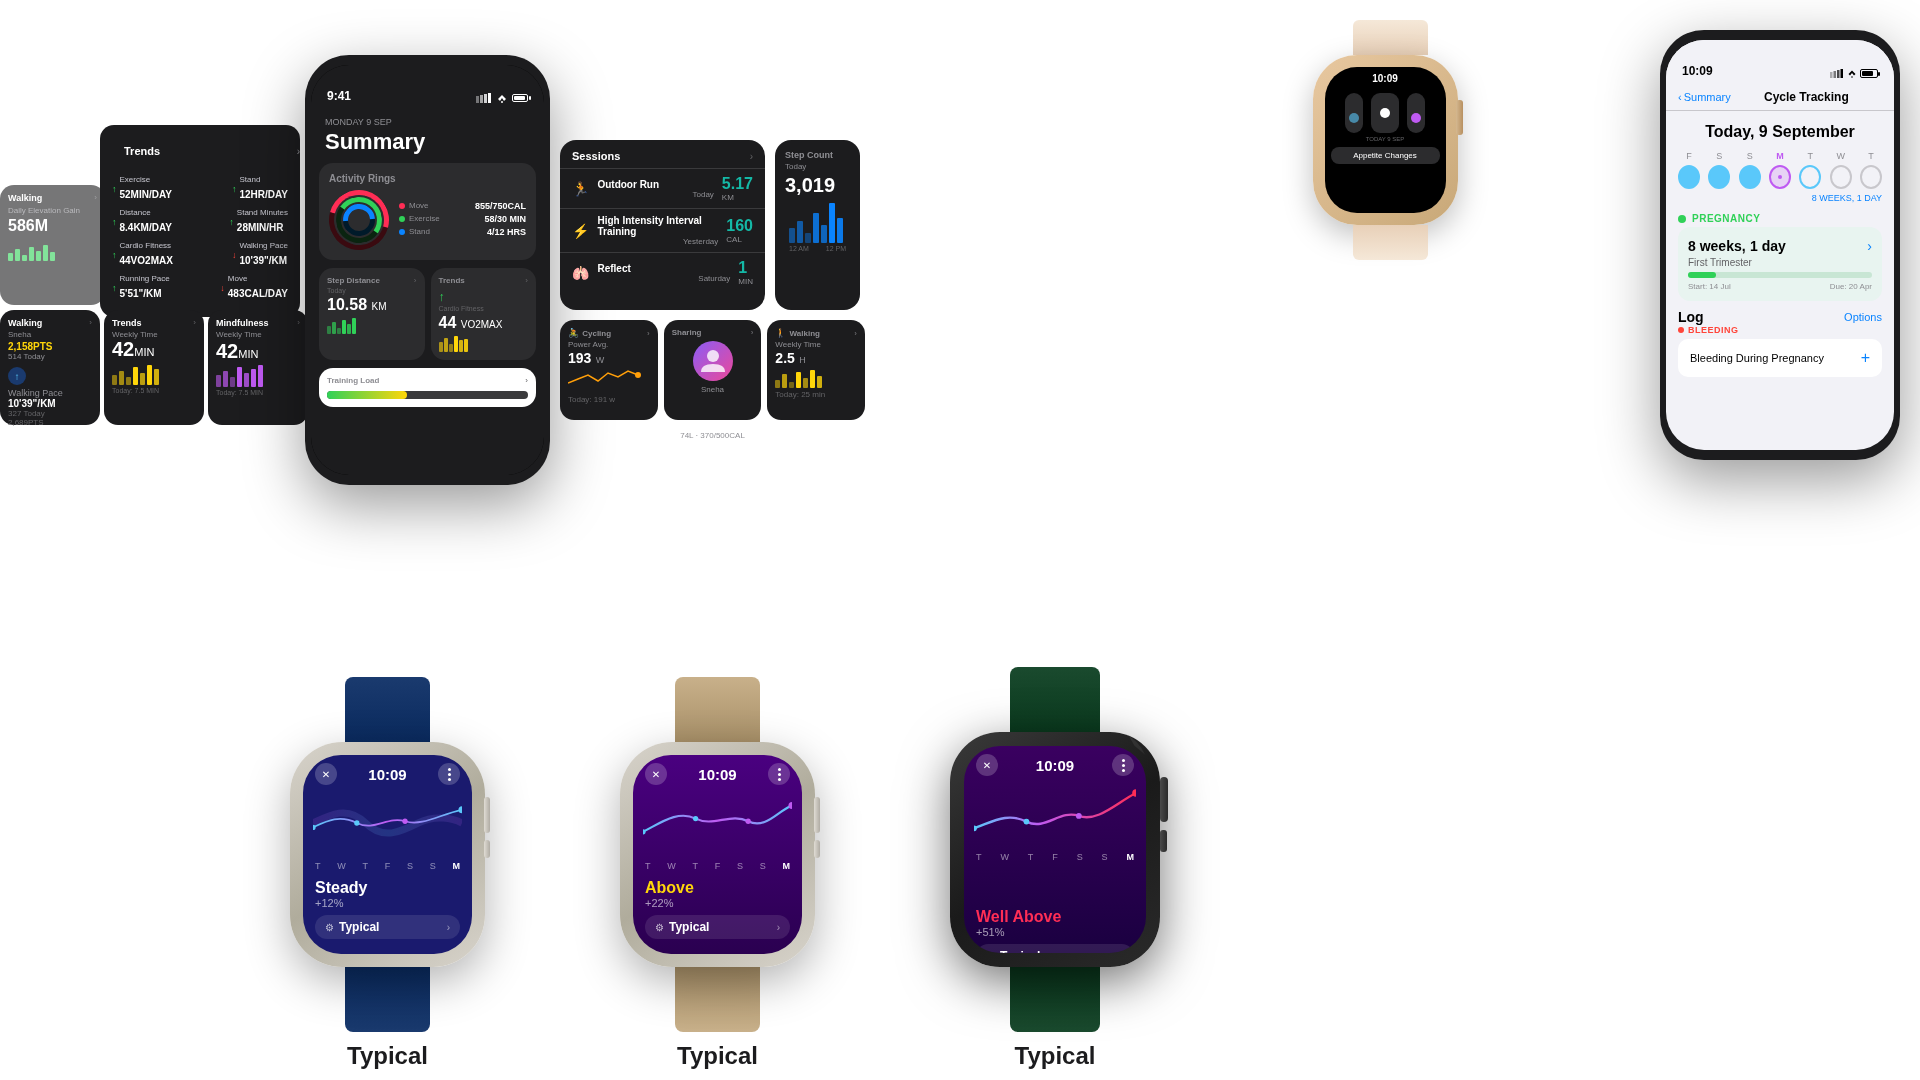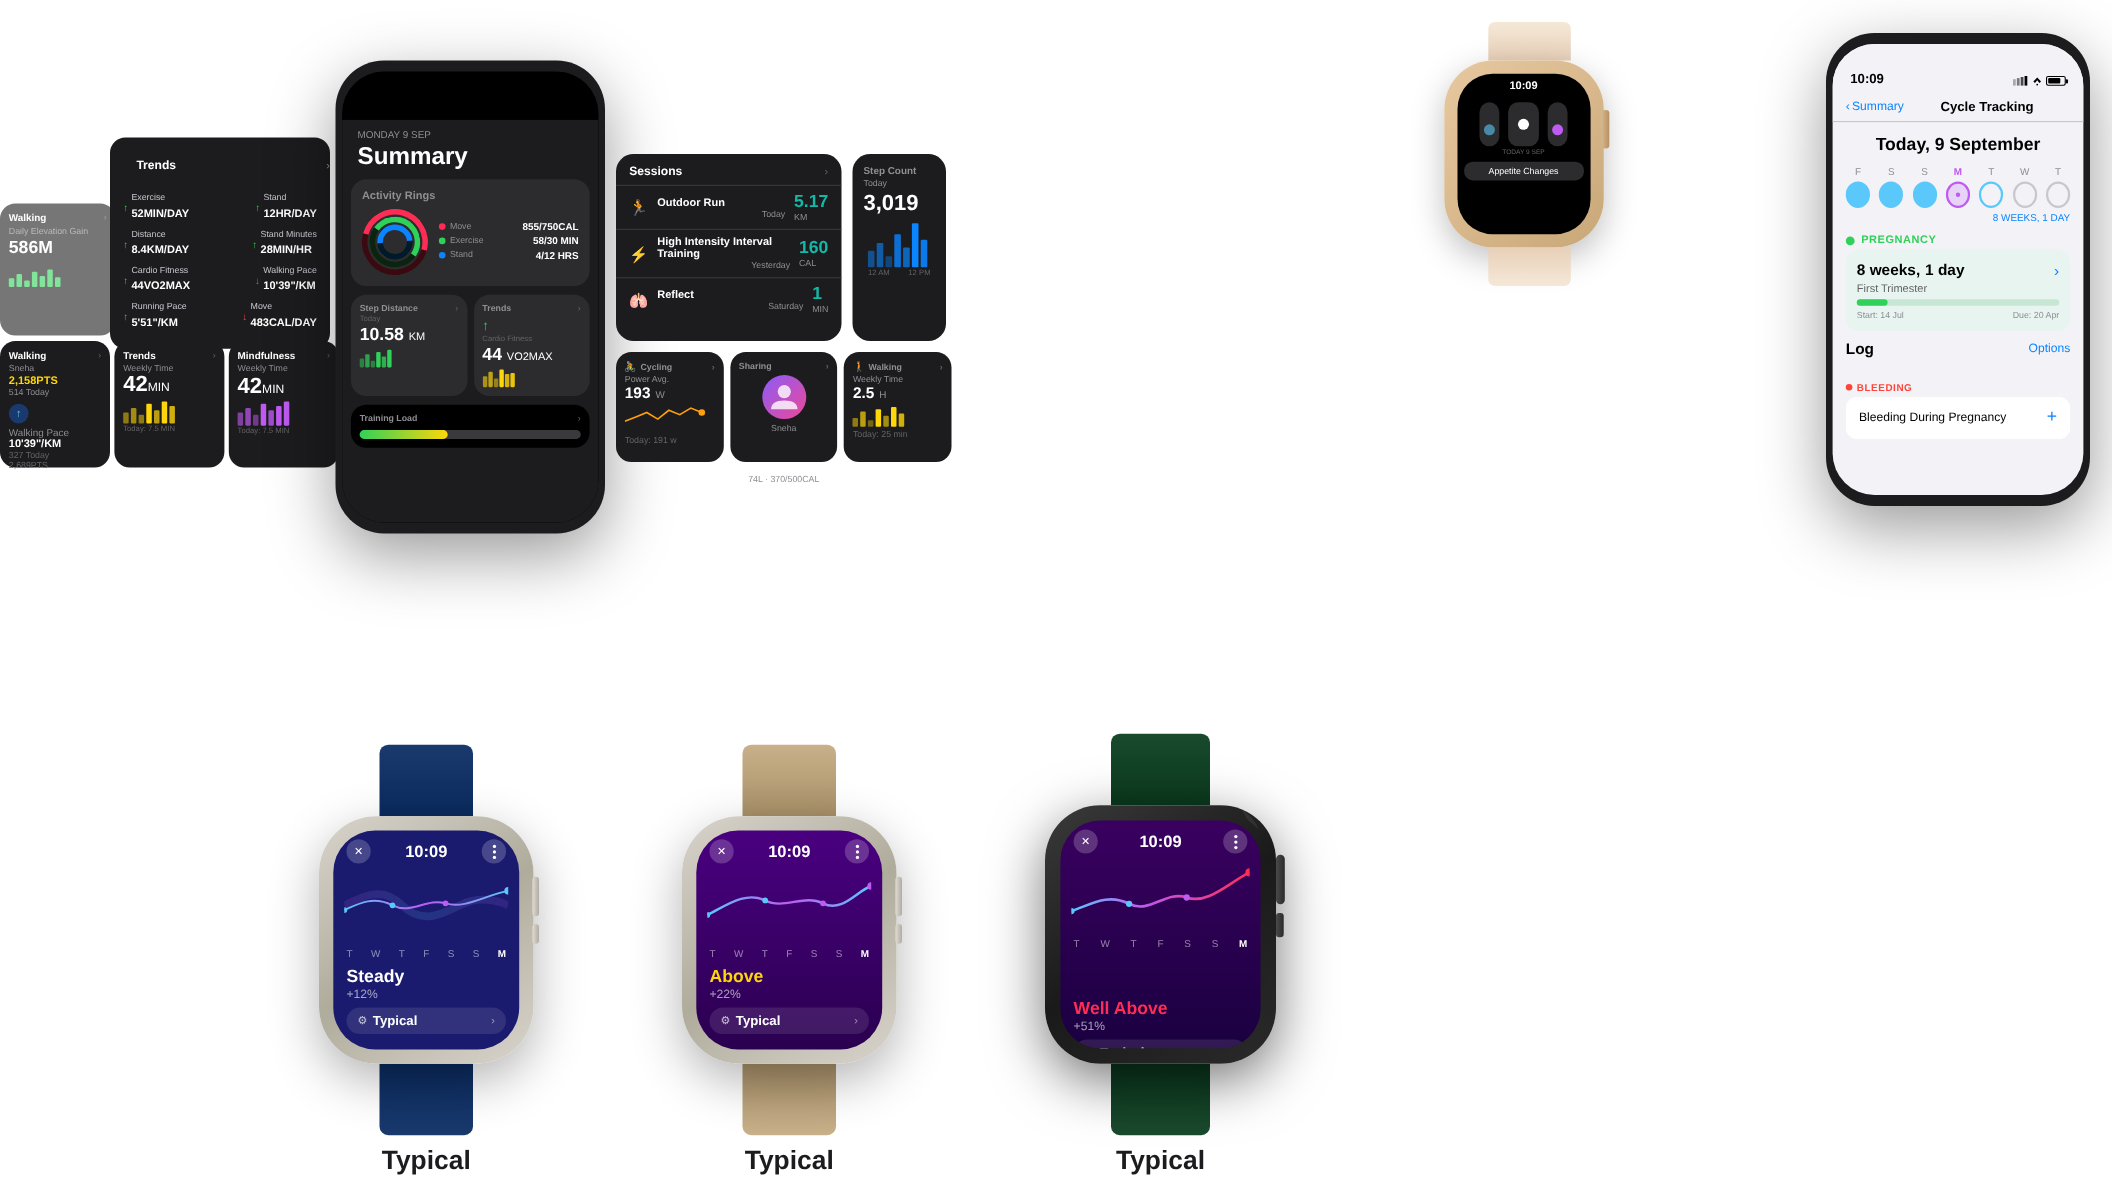--- a/index.html
+++ b/index.html
@@ -274,21 +274,21 @@
       color: white;
     }
     .card-chevron {
       font-size: 8px;
       color: #636366;
       float: right;
     }
 
     .training-load-bar {
       margin: 0 8px 8px;
-      background: #000000;
+      background: #ffffff;
       border-radius: 14px;
       padding: 8px;
     }
     .training-bar-inner {
       height: 8px;
       background: #3a3a3c;
       border-radius: 4px;
       margin-top: 4px;
       position: relative;
       overflow: visible;
@@ -627,21 +627,21 @@
       font-size: 8px;
       color: #8e8e93;
     }
     .ir-log-section {
       margin-top: 8px;
     }
     .ir-log-header {
       display: flex;
       justify-content: space-between;
       align-items: center;
-      margin-bottom: 22px;
+      margin-bottom: 0;
     }
     .ir-log-title {
       font-size: 14px;
       font-weight: 700;
       color: #000;
     }
     .ir-log-options {
       font-size: 11px;
       color: #0a84ff;
     }
@@ -923,20 +923,38 @@
     <div style="width:5px;height:14px;background:#bf5af2;border-radius:1px;opacity:0.8;"></div>
     <div style="width:5px;height:18px;background:#bf5af2;border-radius:1px;"></div>
     <div style="width:5px;height:22px;background:#bf5af2;border-radius:1px;"></div>
   </div>
   <div style="font-size:7px;color:#636366;margin-top:2px;">Today: 7.5 MIN</div>
 </div>
 
 <div class="iphone-center">
   <div class="iphone-screen">
 
+    <div class="iphone-status-bar">
+      <span class="status-time">9:41</span>
+      <div class="status-icons">
+        <svg width="16" height="10" viewBox="0 0 16 10">
+            <rect x="0" y="3" width="3" height="7" fill="white" opacity="0.4"></rect>
+            <rect x="4" y="2" width="3" height="8" fill="white" opacity="0.6"></rect>
+            <rect x="8" y="1" width="3" height="9" fill="white" opacity="0.8"></rect>
+            <rect x="12" y="0" width="3" height="10" fill="white"></rect>
+          </svg>
+        <svg width="12" height="10" viewBox="0 0 12 10">
+            <path d="M6 2 L10 6 L8 8 L6 5 L4 8 L2 6 Z" fill="white"></path>
+            <circle cx="6" cy="9" r="1" fill="white"></circle>
+          </svg>
+        <div class="status-icon-bar">
+            <div class="status-icon-bar-fill"></div>
+          </div>
+      </div>
+    </div>
 
     <div class="profile-icon">
       <svg width="14" height="14" viewBox="0 0 14 14">
           <circle cx="7" cy="4" r="3" fill="white"></circle>
           <path d="M1 12 Q1 8 7 8 Q13 8 13 12" fill="white"></path>
         </svg>
     </div>
 
     <div class="iphone-content">
       <div class="iphone-date">MONDAY 9 SEP</div>

